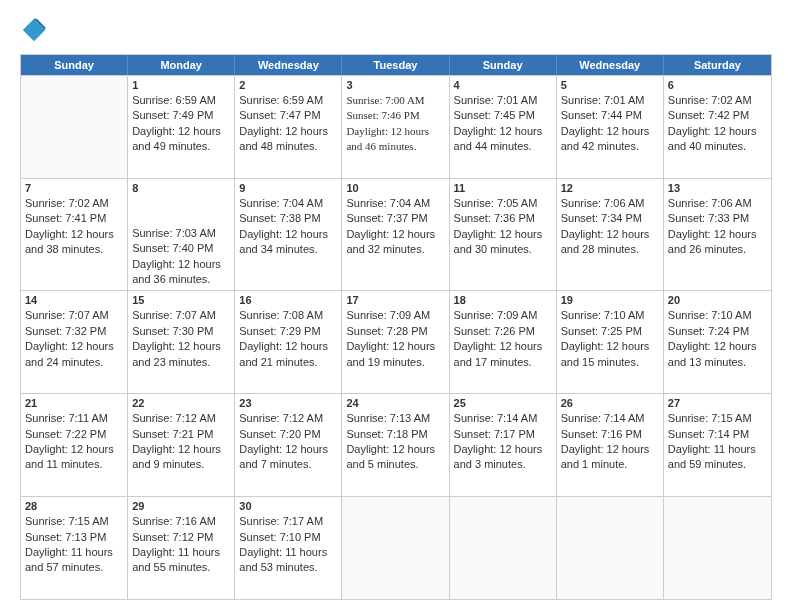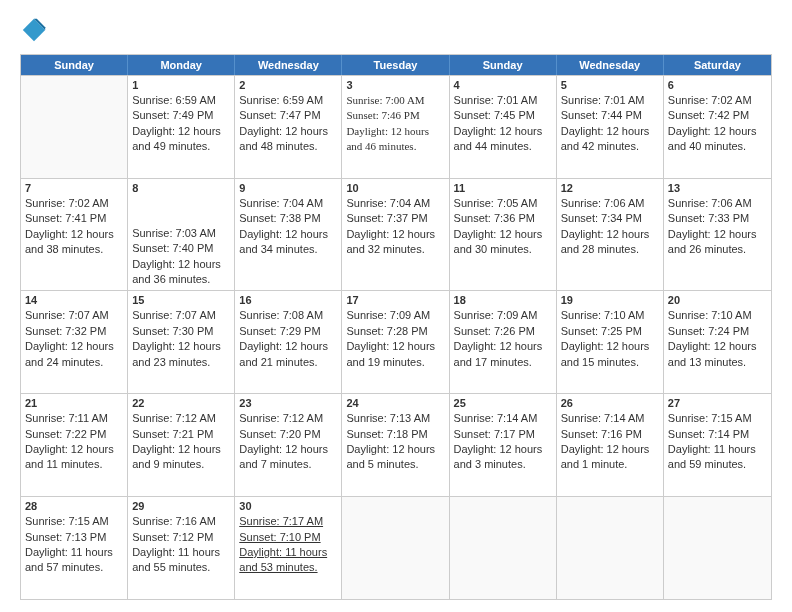--- a/index.html
+++ b/index.html
@@ -345,21 +345,21 @@
           </div>
           <div class="cal-cell">
             <div class="day-num">29</div>
             <div class="day-info" style="white-space: pre-line;">Sunrise: 7:16 AM
 Sunset: 7:12 PM
 Daylight: 11 hours
 and 55 minutes.</div>
           </div>
           <div class="cal-cell">
             <div class="day-num">30</div>
-            <div class="day-info" style="white-space: pre-line; text-decoration: underline;">Sunrise: 7:17 AM
+            <div class="day-info" style="white-space: pre-line;">Sunrise: 7:17 AM
 Sunset: 7:10 PM
 Daylight: 11 hours
 and 53 minutes.</div>
           </div>
           <div class="cal-cell empty"></div>
           <div class="cal-cell empty"></div>
           <div class="cal-cell empty"></div>
           <div class="cal-cell empty"></div>
         </div>
       </div>

